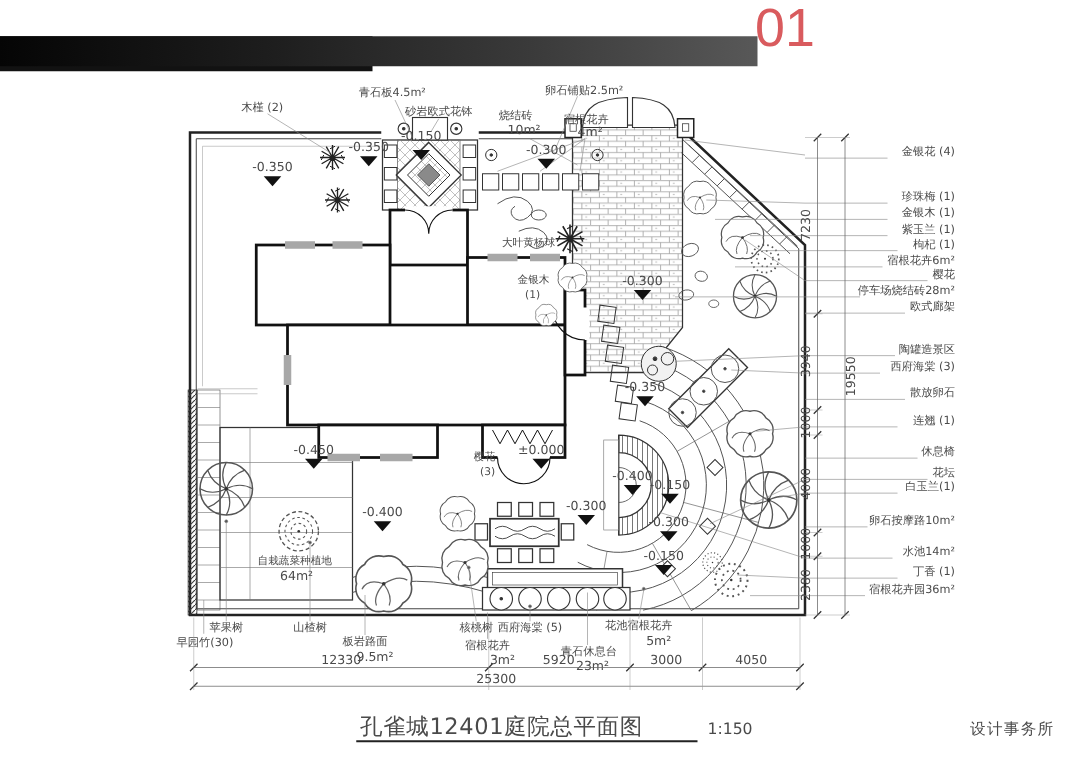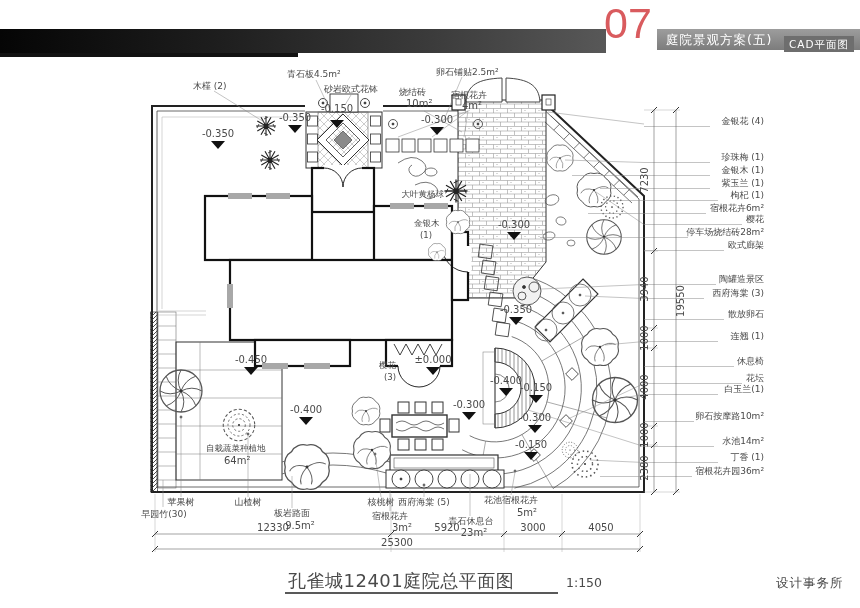--- a/index.html
+++ b/index.html
@@ -442,19 +442,15 @@
 <g>
   <text x="288" y="587" font-size="18" fill="#222" letter-spacing="0.5">孔雀城12401庭院总平面图</text>
   <path d="M285,593H558" stroke="#222" stroke-width="1.6"></path>
   <text x="566" y="587" font-size="12.5" fill="#444">1:150</text>
   <text x="776" y="587" font-size="12.5" fill="#e23a3a" letter-spacing="1">设计事务所</text>
 </g>
 </svg>
 
 <div class="bar-tab"></div>
 <div class="bar-dark"></div>
-<div class="num04">07</div>
-<div class="bar-gray">
-  <div class="scheme">庭院景观方案(五)</div>
-  <div class="chip">CAD平面图</div>
+<div class="num04">01</div>
+
 </div>
 
-</div>
-
 </body></html>

